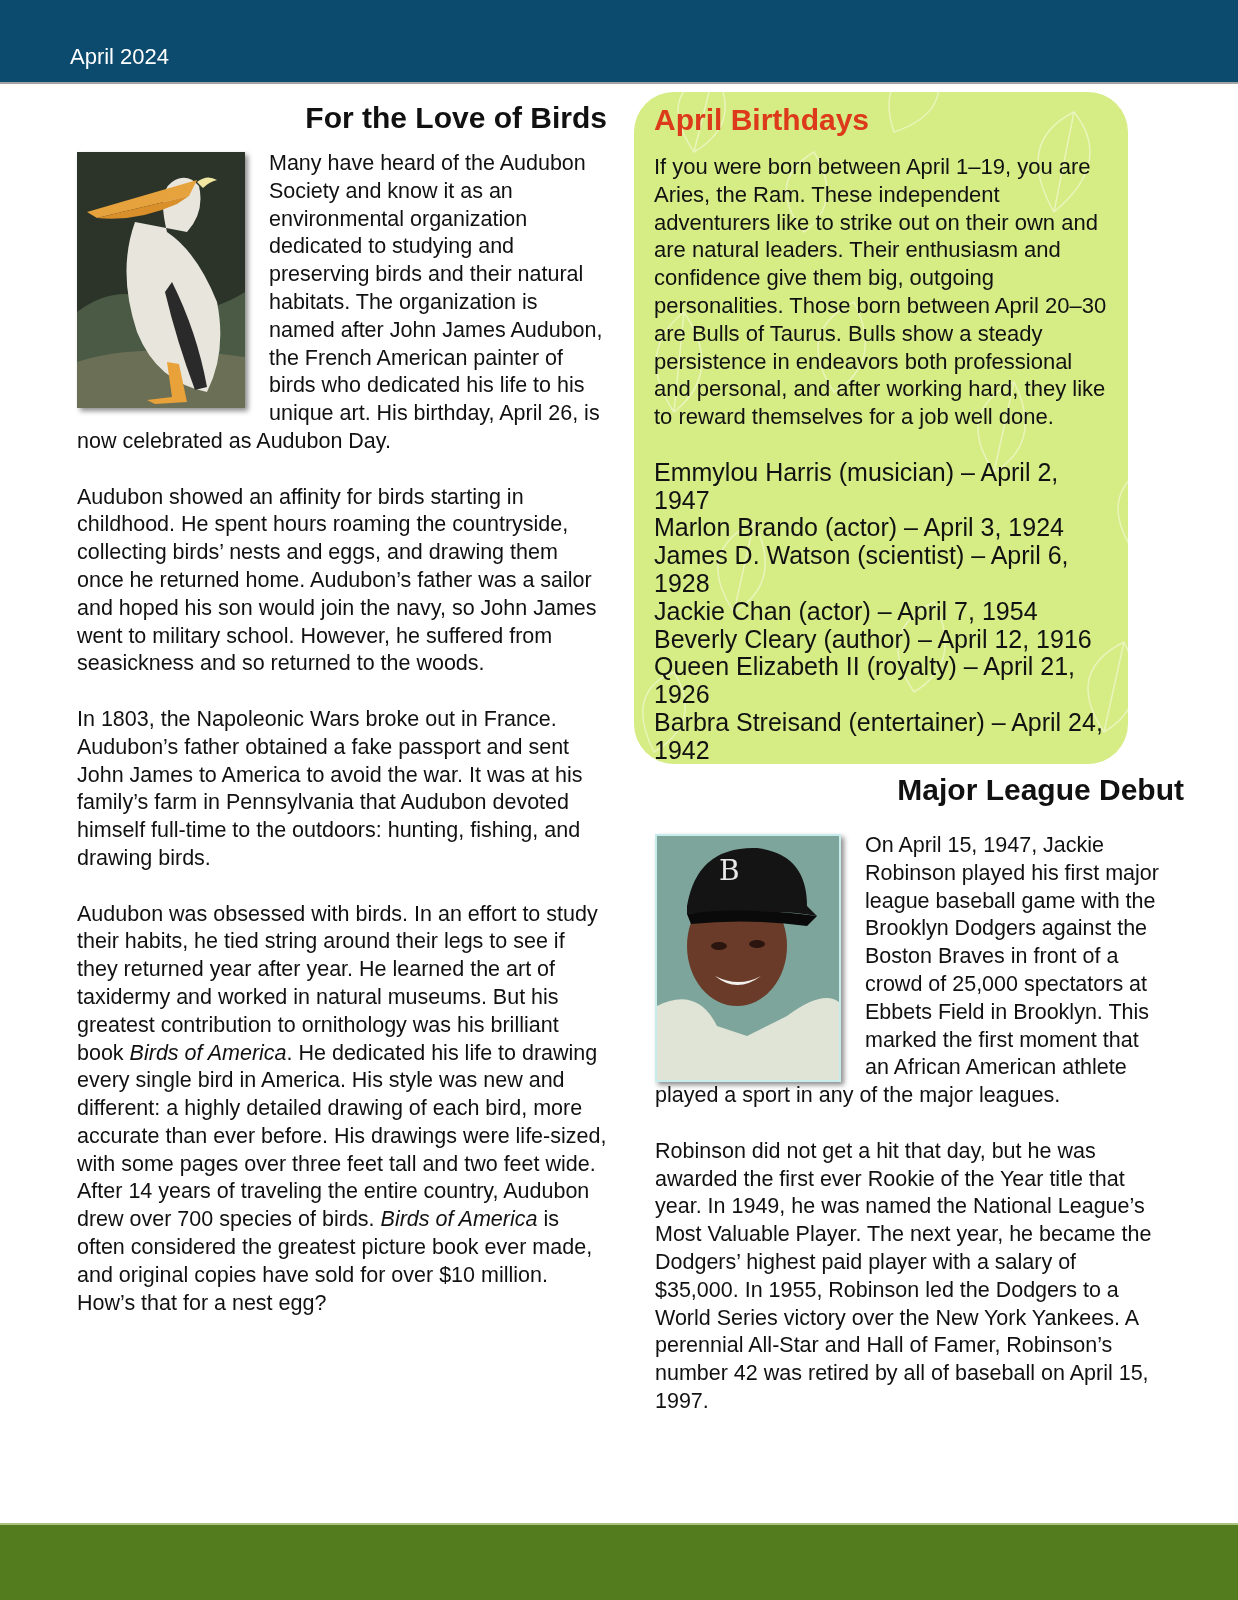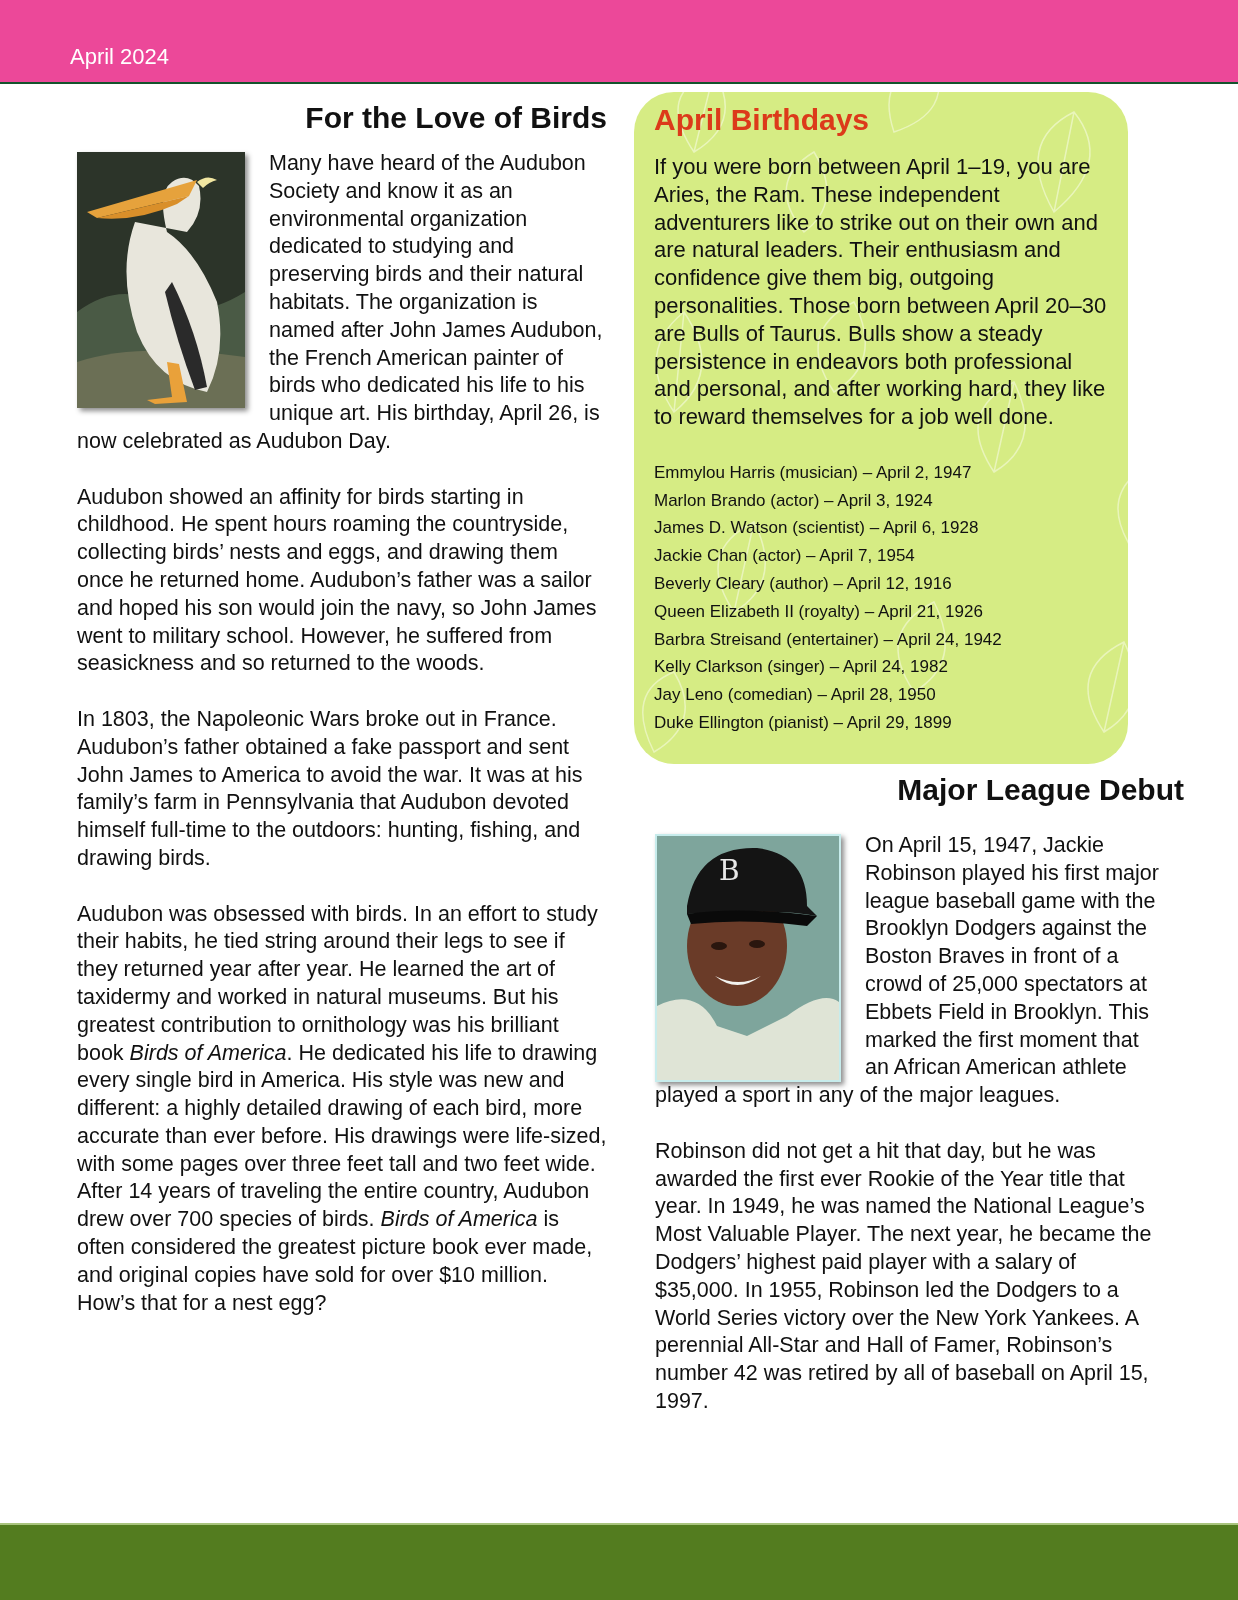--- a/index.html
+++ b/index.html
@@ -1,19 +1,19 @@
 <!DOCTYPE html>
 <html><head>
 <meta charset="utf-8">
 <style>
   * { box-sizing: border-box; margin: 0; padding: 0; }
   html, body { width: 1238px; height: 1600px; background: #ffffff; overflow: hidden; }
   body { position: relative; font-family: "Liberation Sans", sans-serif; color: #111; }
 
-  .header-band { position: absolute; left: 0; top: 0; width: 1238px; height: 84px; background: #ec4899; border-bottom: 2px solid #14532d; }
+  .header-band { position: absolute; left: 0; top: 0; width: 1238px; height: 84px; background: #0c4a6e; border-bottom: 2px solid #a3a3a3; }
   .issue-date { position: absolute; left: 70px; top: 44px; font-size: 22px; color: #ffffff; }
 
   .footer-band { position: absolute; left: 0; top: 1523px; width: 1238px; height: 77px; background: #537c1f; border-top: 2px solid #a9c47e; }
 
   .col-left { position: absolute; left: 77px; top: 100px; width: 530px; }
   .col-right { position: absolute; left: 634px; top: 92px; width: 550px; }
 
   h2.section-title { font-size: 30px; font-weight: bold; line-height: 36px; color: #111; text-align: right; }
 
   .body-text { font-size: 21.5px; line-height: 27.8px; }
@@ -22,21 +22,21 @@
   .wrap-block { margin-top: 14px; }
   .float-img { float: left; margin: 2px 24px 0 0; box-shadow: 3px 3px 5px rgba(0,0,0,0.45); }
 
   .pelican { width: 168px; height: 256px; background: #2b3228; position: relative; overflow: hidden; }
 
   .birthday-box { position: relative; width: 494px; height: 672px; border-radius: 40px; background: #d6ec84; overflow: hidden; padding: 10px 20px 0 20px; }
   .birthday-box svg.leaves { position: absolute; left: 0; top: 0; }
   .birthday-box .content { position: relative; }
   .birthday-title { color: #dc3a1a; font-size: 30px; font-weight: bold; line-height: 36px; }
   .birthday-intro { margin-top: 15px; font-size: 22px; line-height: 27.8px; }
-  .birthday-list { margin-top: 27.8px; list-style: none; font-size: 17px; line-height: 27.8px; }
+  .birthday-list { margin-top: 27.8px; list-style: none; font-size: 25px; line-height: 27.8px; }
 
   .mld-title { margin-top: 8px; margin-left: 21px; }
   .mld-block { margin-top: 24px; margin-left: 21px; width: 510px; }
   .jackie { width: 186px; height: 248px; position: relative; overflow: hidden; background: #7aa39a; border: 2px solid #c7ecec; }
   .mld-para2 { margin-top: 27.8px; margin-left: 21px; width: 510px; }
 </style>
 </head>
 <body>
 
 <div class="header-band">

